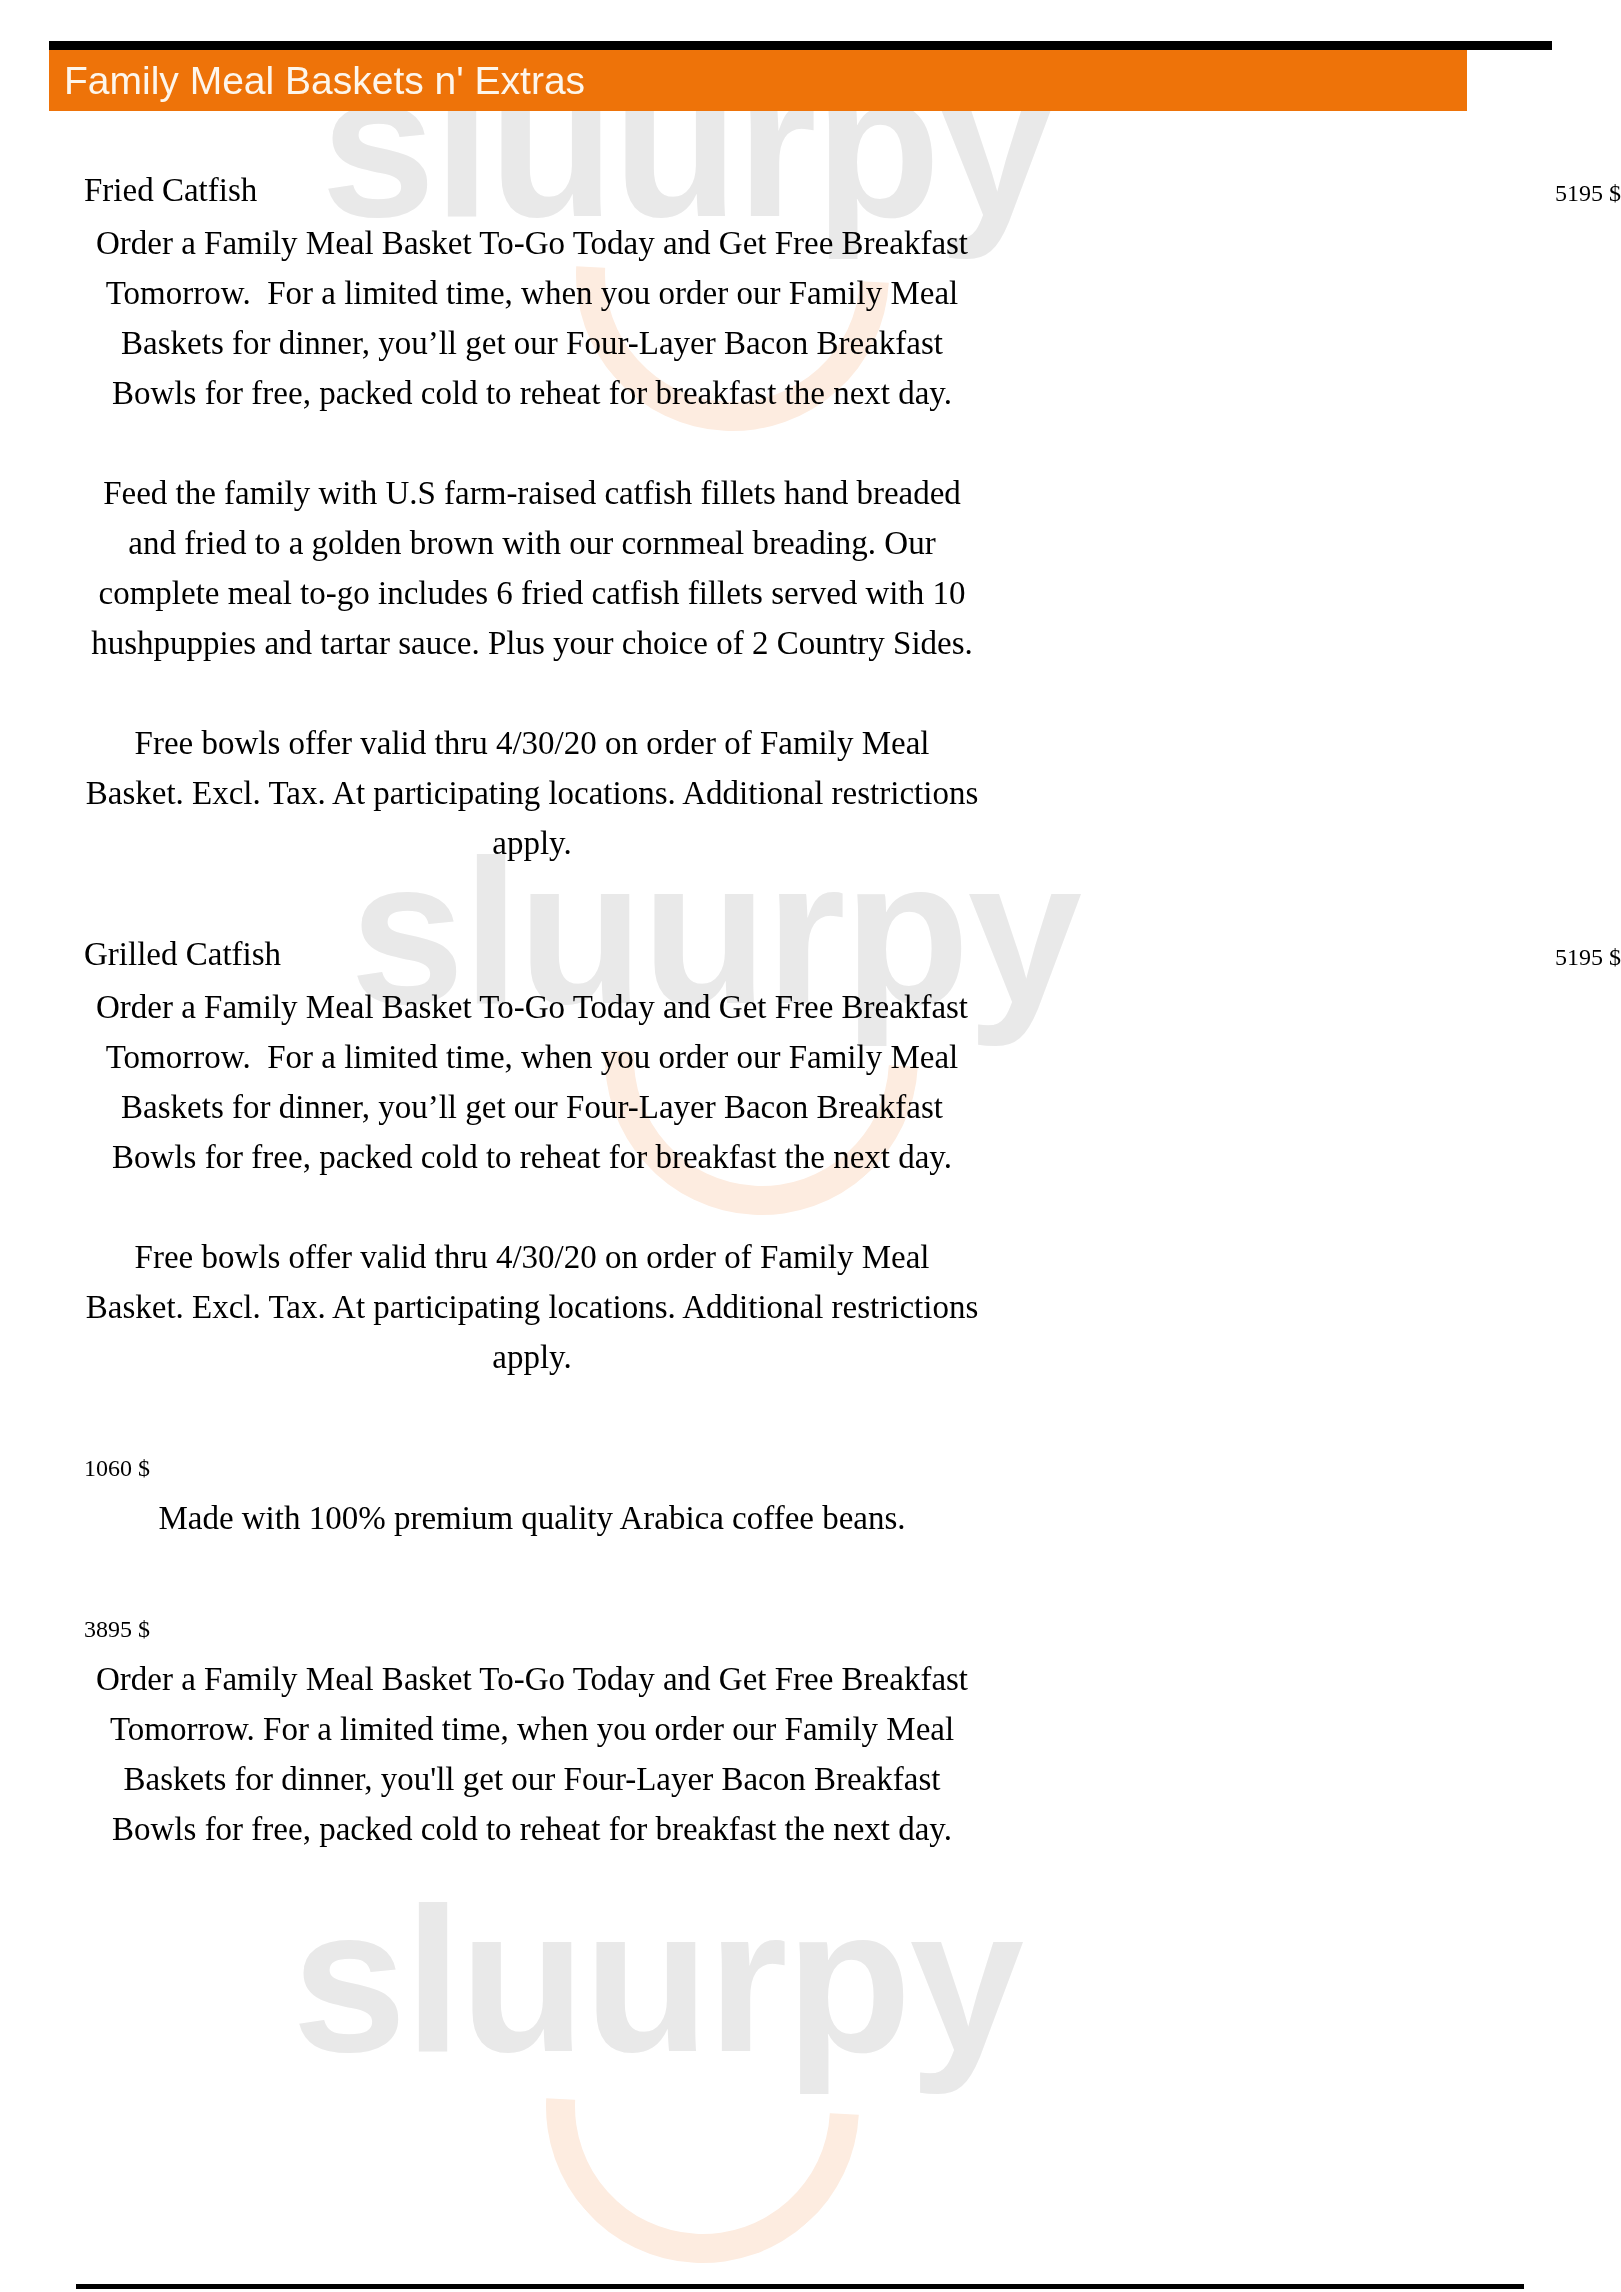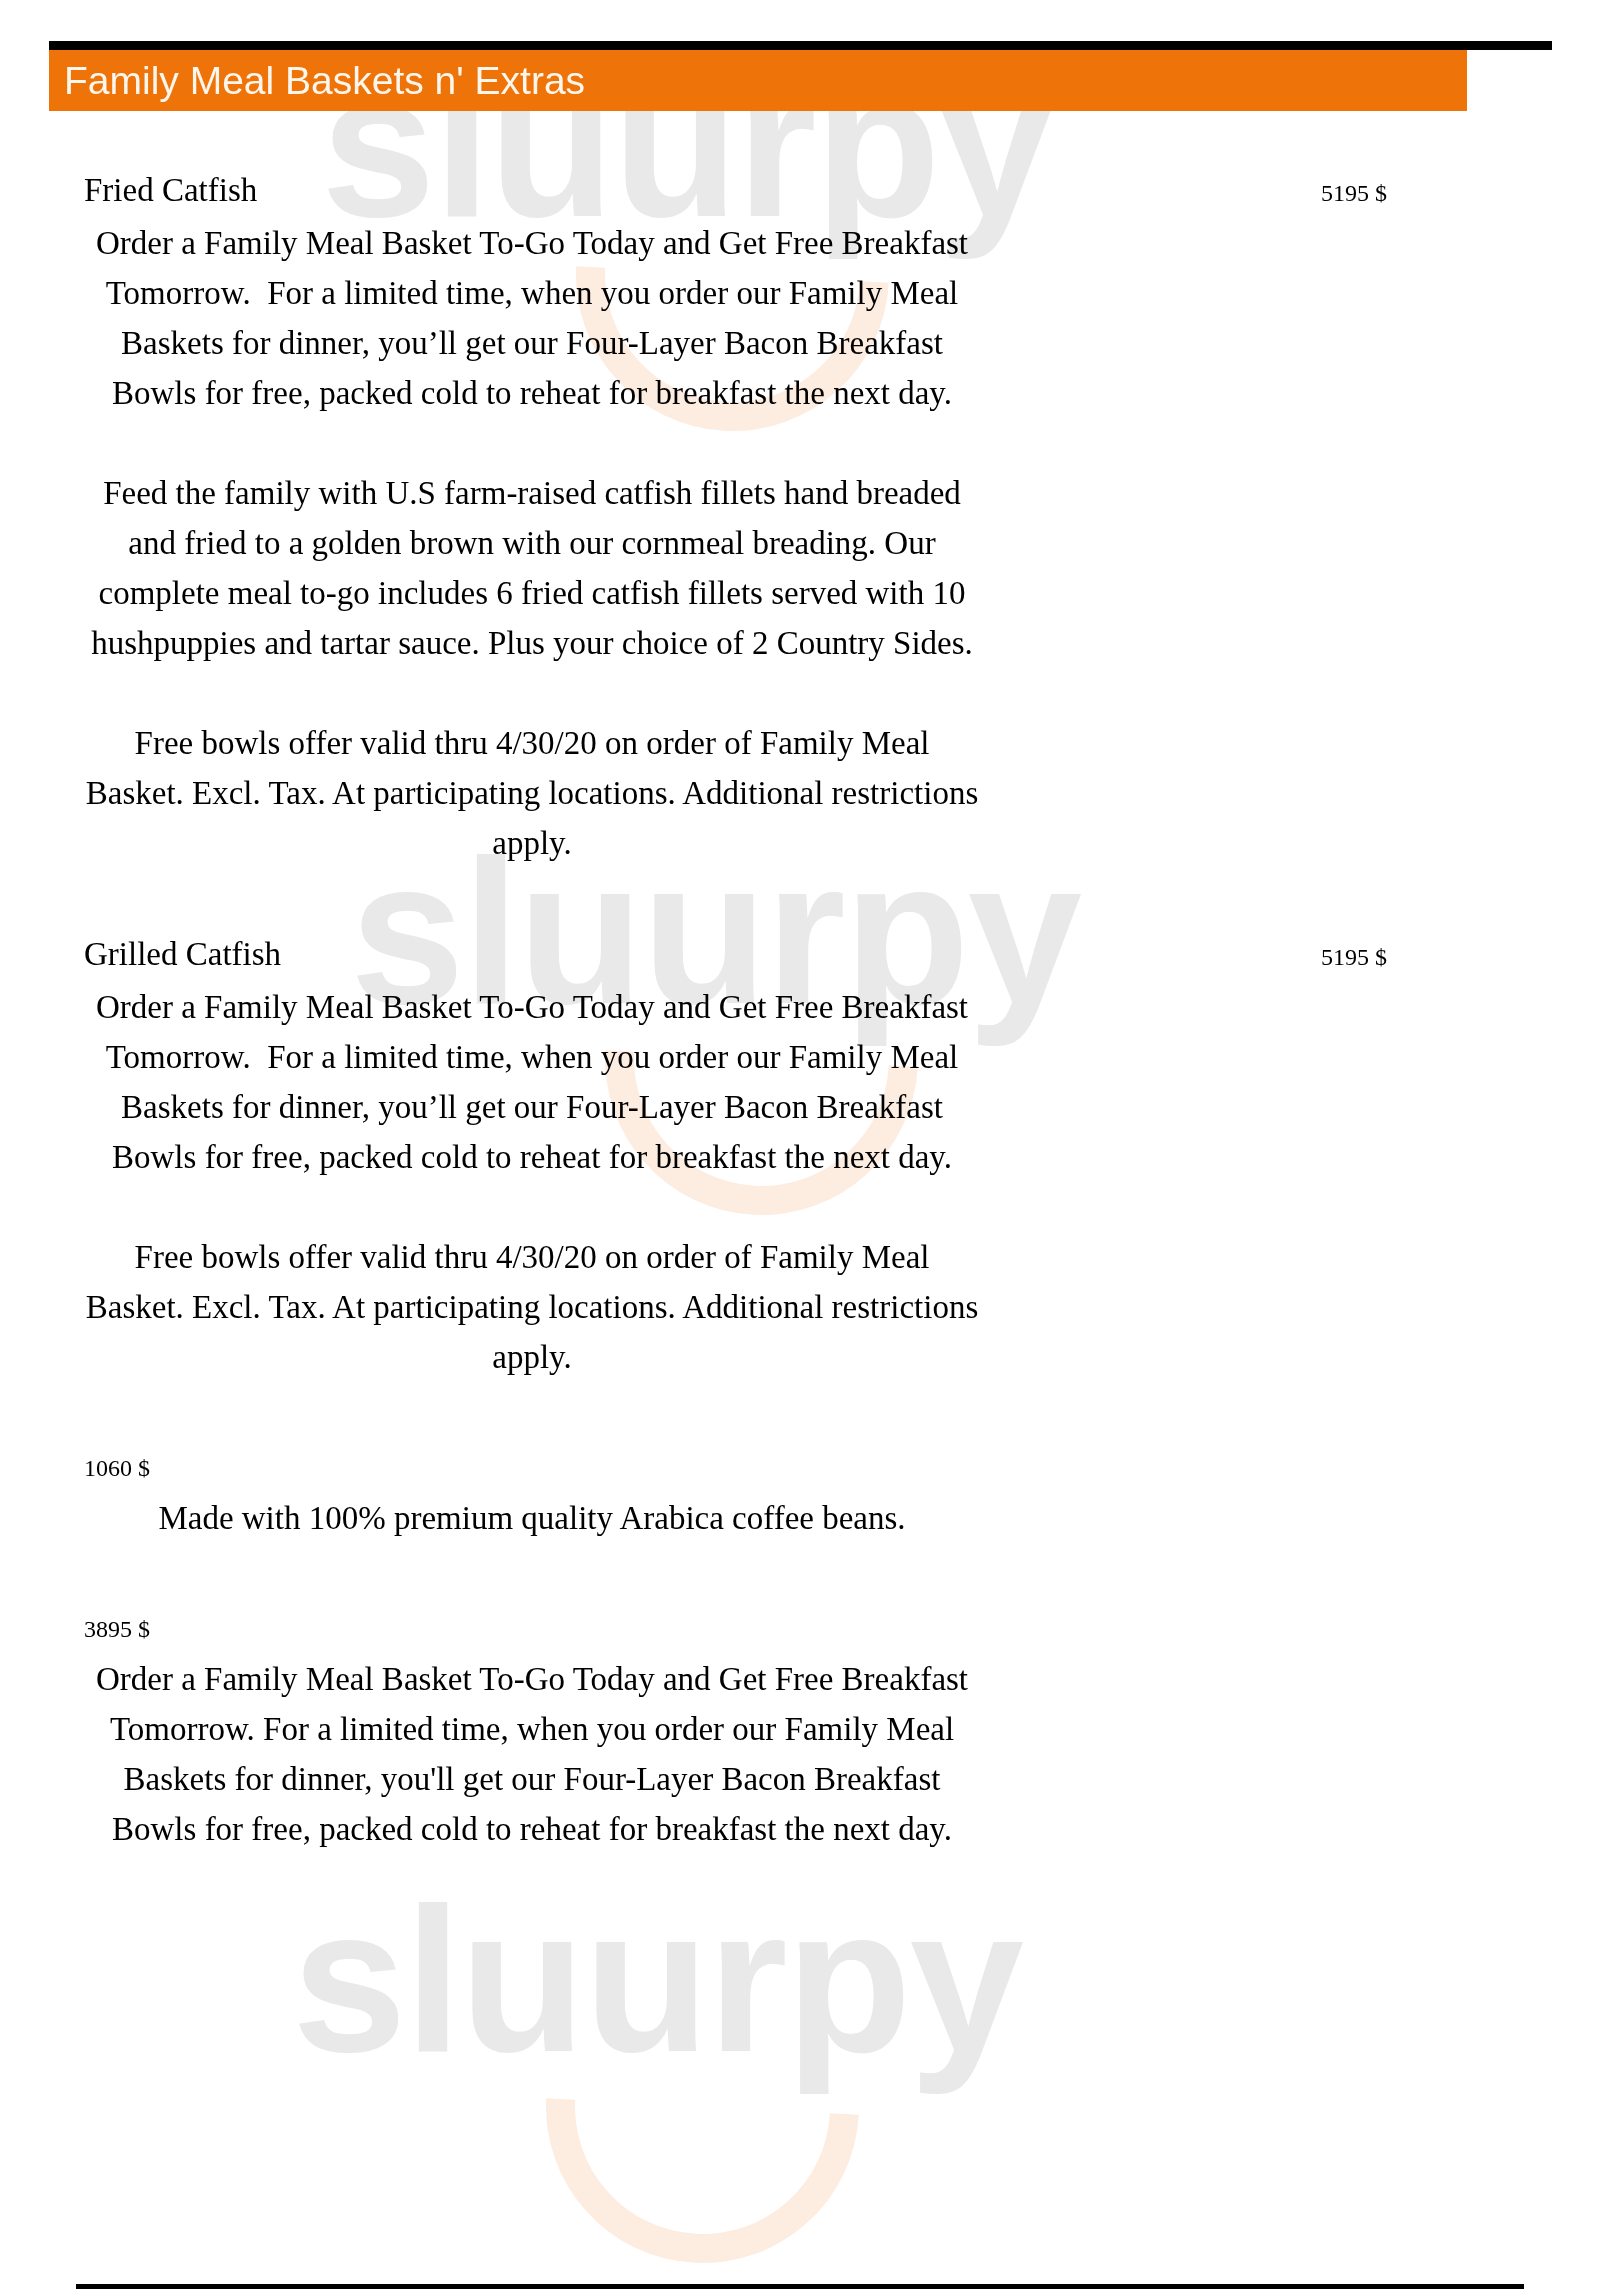--- a/index.html
+++ b/index.html
@@ -96,21 +96,20 @@
     position: relative;
     padding: 0 0 0 0;
     margin: 0 0 61px 0;
   }
 
   .item-head {
     display: flex;
     align-items: baseline;
     justify-content: space-between;
     padding-left: 84px;
-    padding-right: 234px;
   }
   .item-name {
     font-size: 33px;
     line-height: 50px;
     white-space: pre-wrap;
   }
   .item-price {
     font-size: 24px;
     line-height: 50px;
     white-space: nowrap;

